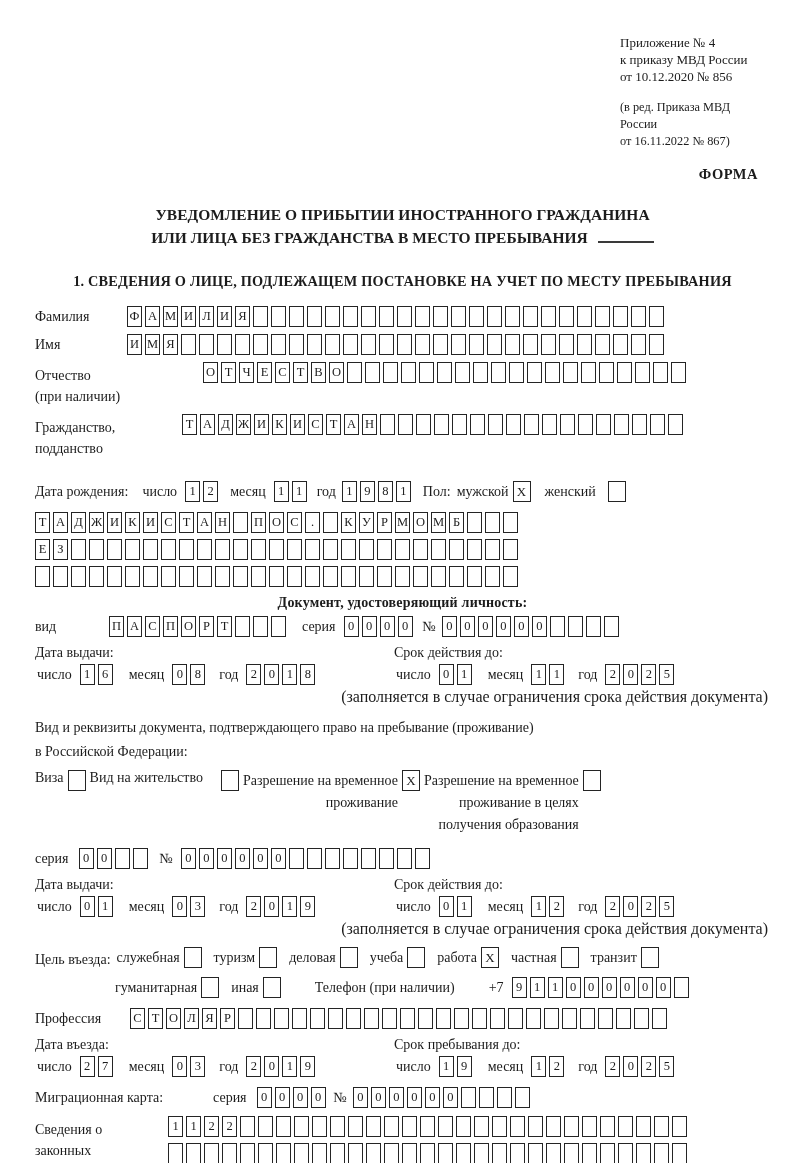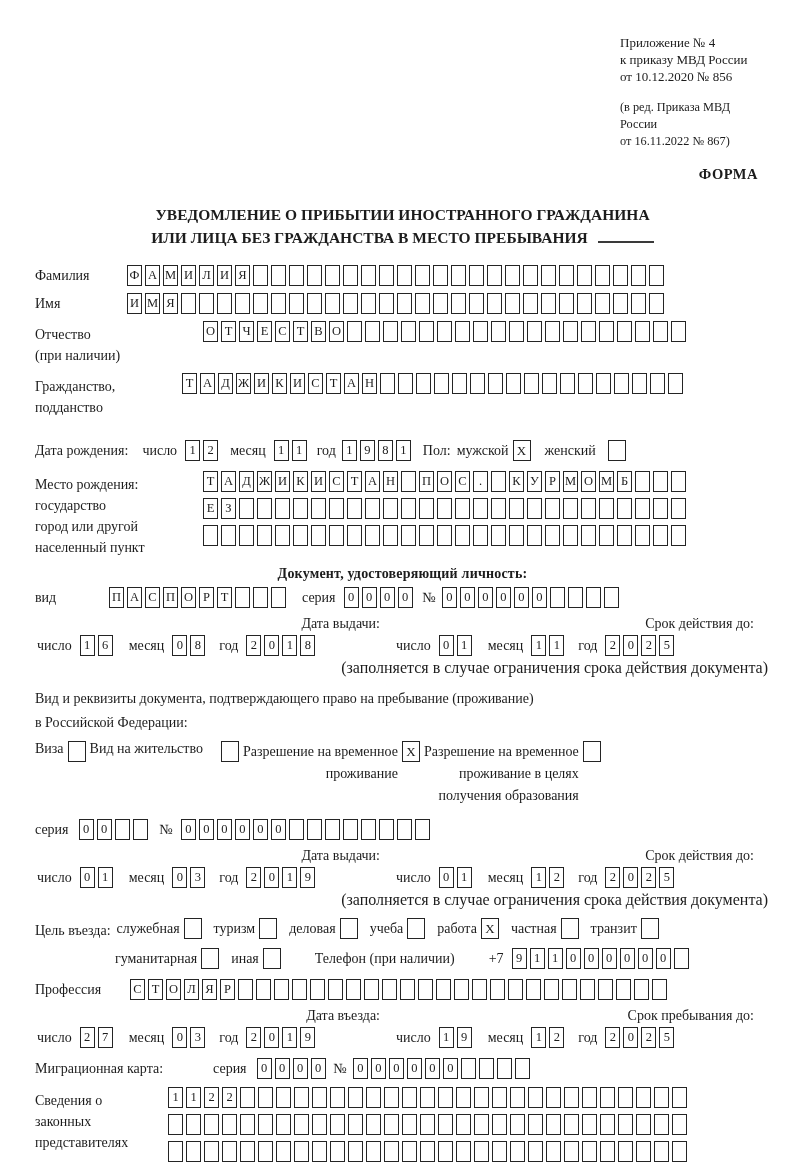--- a/index.html
+++ b/index.html
@@ -28,21 +28,21 @@
   .checkbox{
     width:18px;height:21px;border:1.6px solid #242424;display:inline-flex;
     align-items:center;justify-content:center;font-size:13px;vertical-align:middle;
     margin:0 4px;background:#fff;flex:0 0 auto;
   }
   .stack{display:flex;flex-direction:column;gap:6px;}
   .label-lines div{line-height:21px;}
 
   .dates-row{display:flex;margin-top:8px;font-size:14px;}
   .date-group{display:flex;flex-direction:column;}
-  .date-group .dheading{text-align:right;margin-bottom:3px;}
+  .date-group .dheading{text-align:left;margin-bottom:3px;}
   .dline{display:flex;align-items:center;gap:6px;}
   .dline .dlbl{padding:0 2px;}
   .footnote{font-size:16px;text-align:right;margin-top:3px;padding-right:2px;}
 
   .intro{font-size:14px;margin-top:10px;line-height:24px;}
   .permits{display:flex;align-items:flex-start;margin-top:6px;font-size:14px;}
   .permit{display:flex;align-items:flex-start;}
   .permit .ptext{text-align:right;line-height:22px;}
   .opt{display:flex;align-items:center;margin-right:8px;}
 </style>
@@ -61,20 +61,21 @@
 
   <div class="form-label">ФОРМА</div>
 
   <div class="title">
     <div>УВЕДОМЛЕНИЕ О ПРИБЫТИИ ИНОСТРАННОГО ГРАЖДАНИНА</div>
     <div>
       <span>ИЛИ ЛИЦА БЕЗ ГРАЖДАНСТВА В МЕСТО ПРЕБЫВАНИЯ</span><span class="blank-line"></span>
     </div>
   </div>
 
+  <div class="sec-heading">1. СВЕДЕНИЯ О ЛИЦЕ, ПОДЛЕЖАЩЕМ ПОСТАНОВКЕ НА УЧЕТ ПО МЕСТУ ПРЕБЫВАНИЯ</div>
 
   <div class="frow" style="margin-top:16px;">
     <div class="flabel" style="width:92px;">Фамилия</div>
     <div class="cells">
         <span class="cell">Ф</span>
         <span class="cell">А</span>
         <span class="cell">М</span>
         <span class="cell">И</span>
         <span class="cell">Л</span>
         <span class="cell">И</span>
@@ -234,26 +235,20 @@
         <span class="cell">1</span>
       </span>
     <span style="margin-left:12px;">Пол:</span>
     <span style="margin-left:6px;text-align:right;">мужской</span>
     <span class="checkbox">X</span>
     <span style="margin-left:10px;">женский</span>
     <span class="checkbox" style="margin-left:12px;"></span>
   </div>
 
   <div class="frow" style="margin-top:10px;">
-    <div class="flabel label-lines" style="width:168px;">
-      <div>Место рождения:</div>
-      <div>государство</div>
-      <div>город или другой</div>
-      <div>населенный пункт</div>
-    </div>
     <div class="stack">
       <div class="cells">
           <span class="cell">Т</span>
           <span class="cell">А</span>
           <span class="cell">Д</span>
           <span class="cell">Ж</span>
           <span class="cell">И</span>
           <span class="cell">К</span>
           <span class="cell">И</span>
           <span class="cell">С</span>

